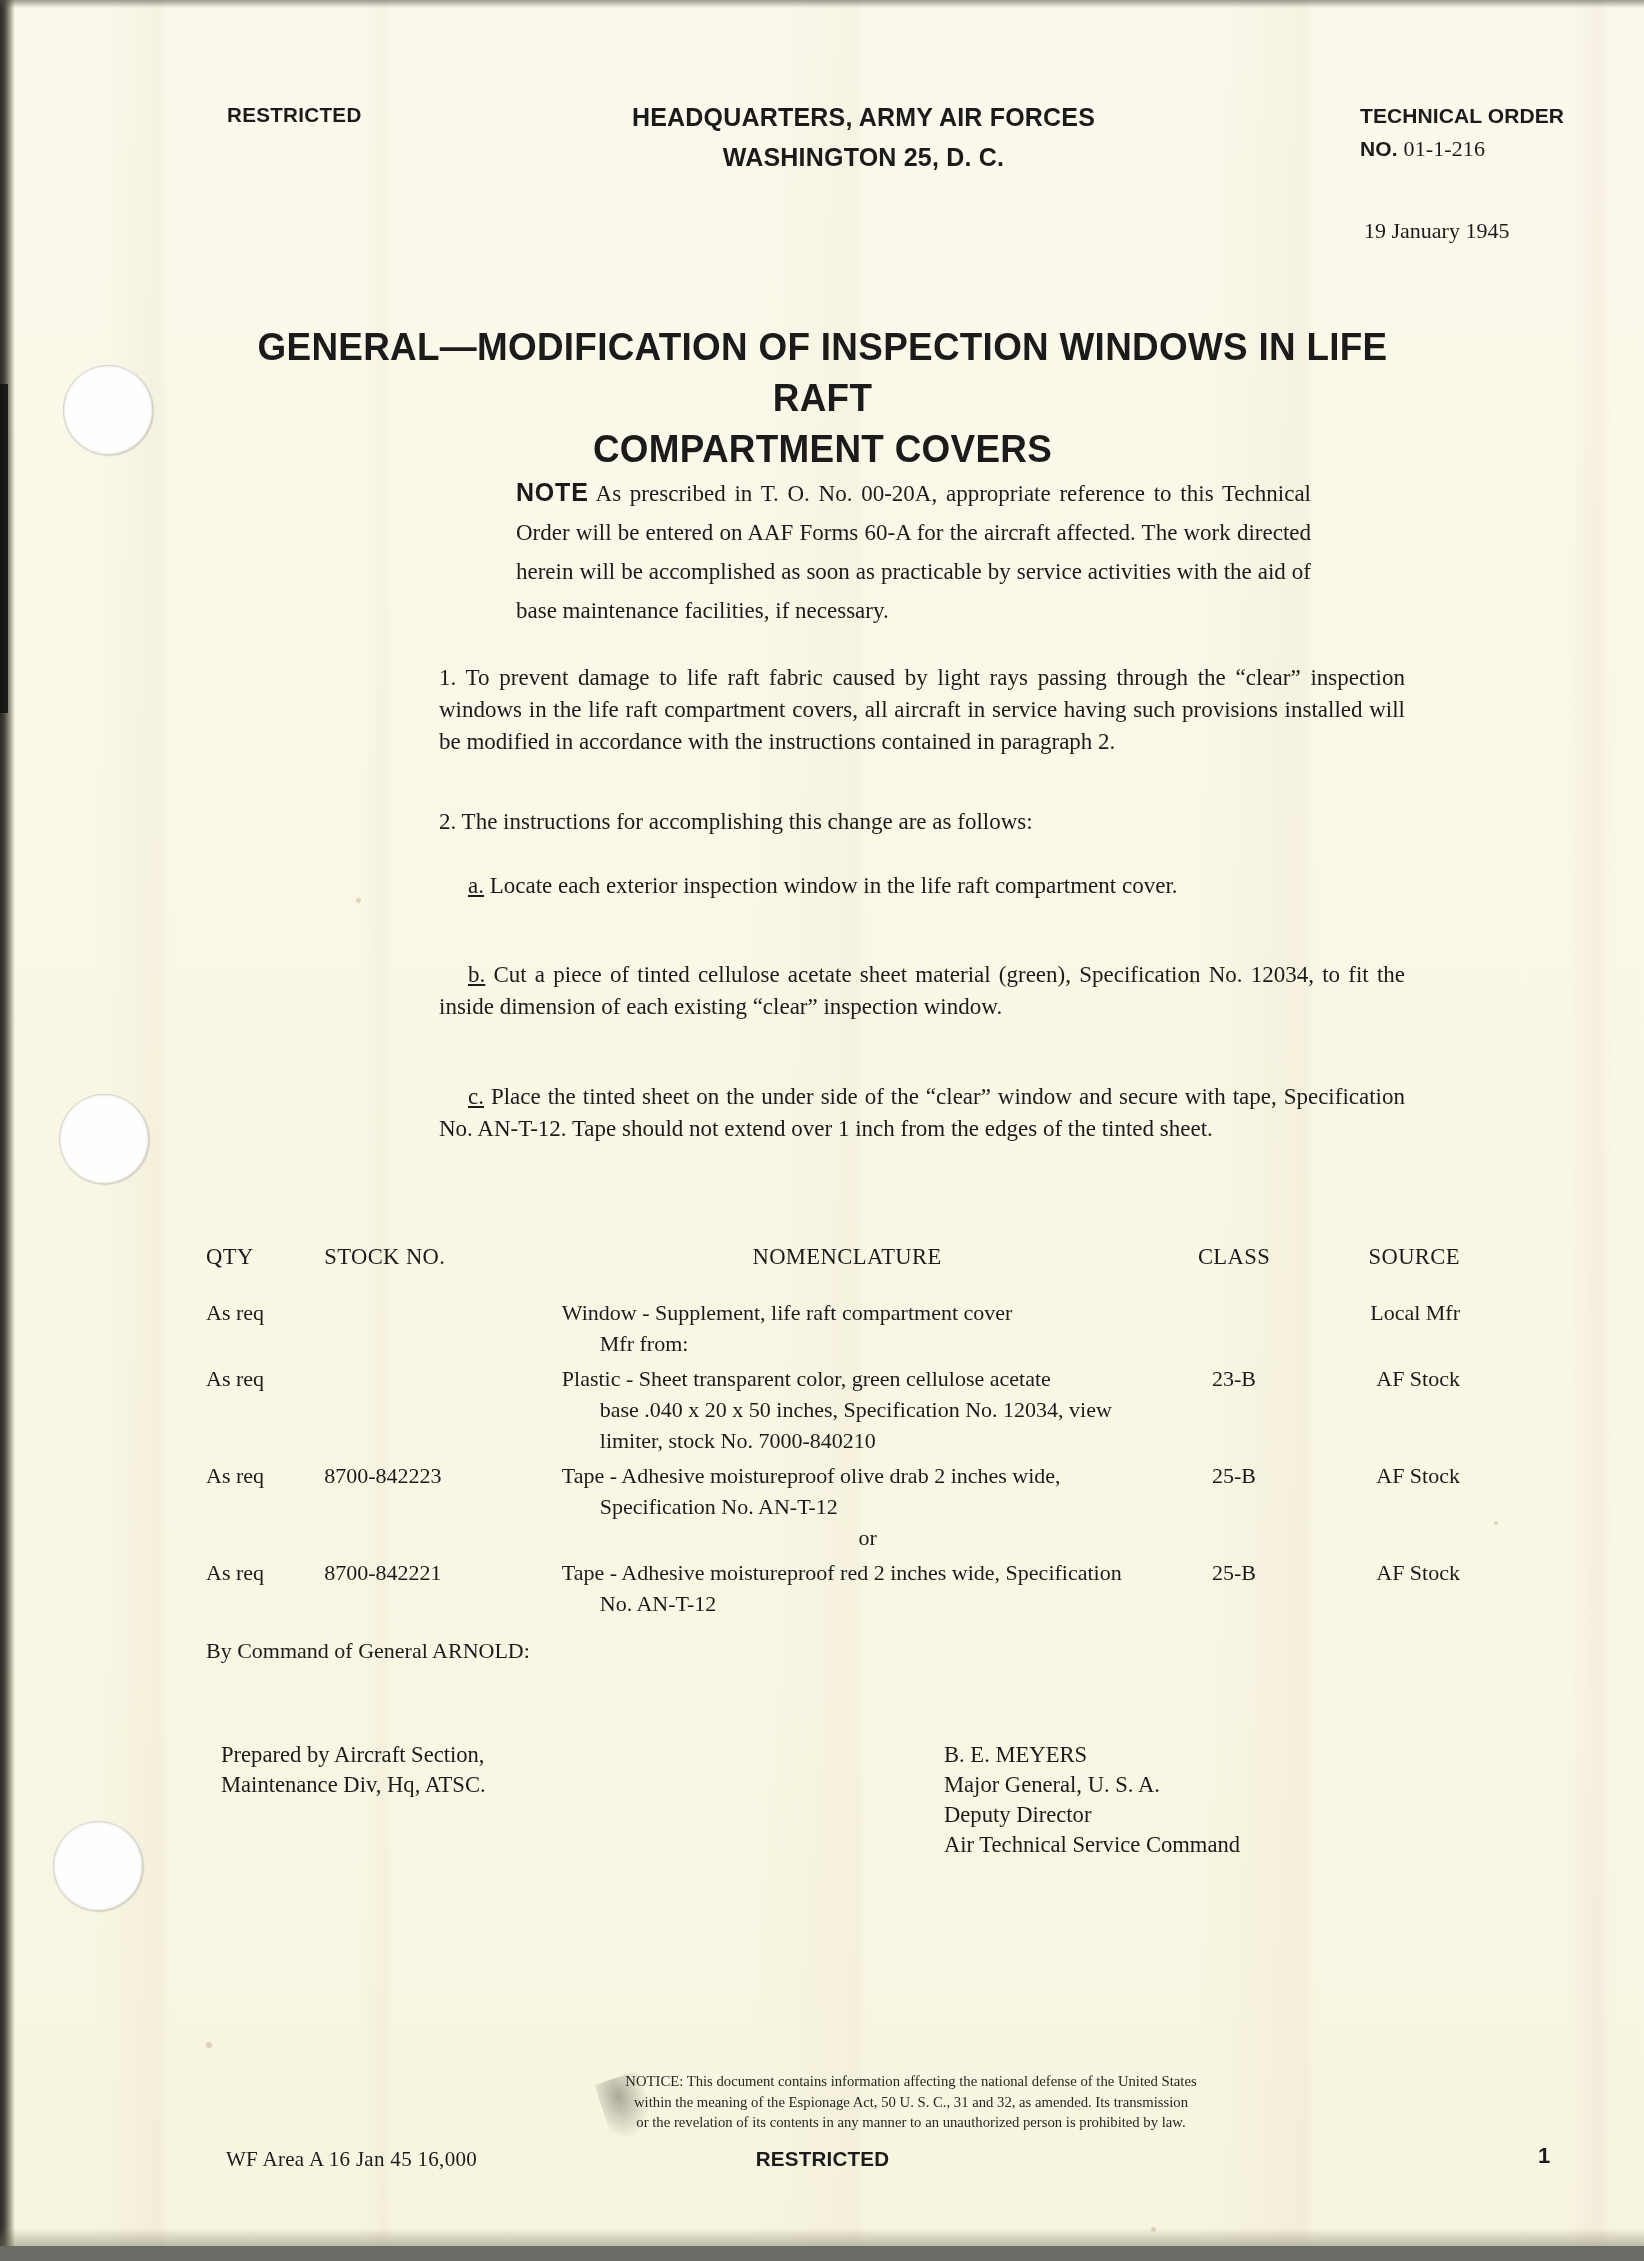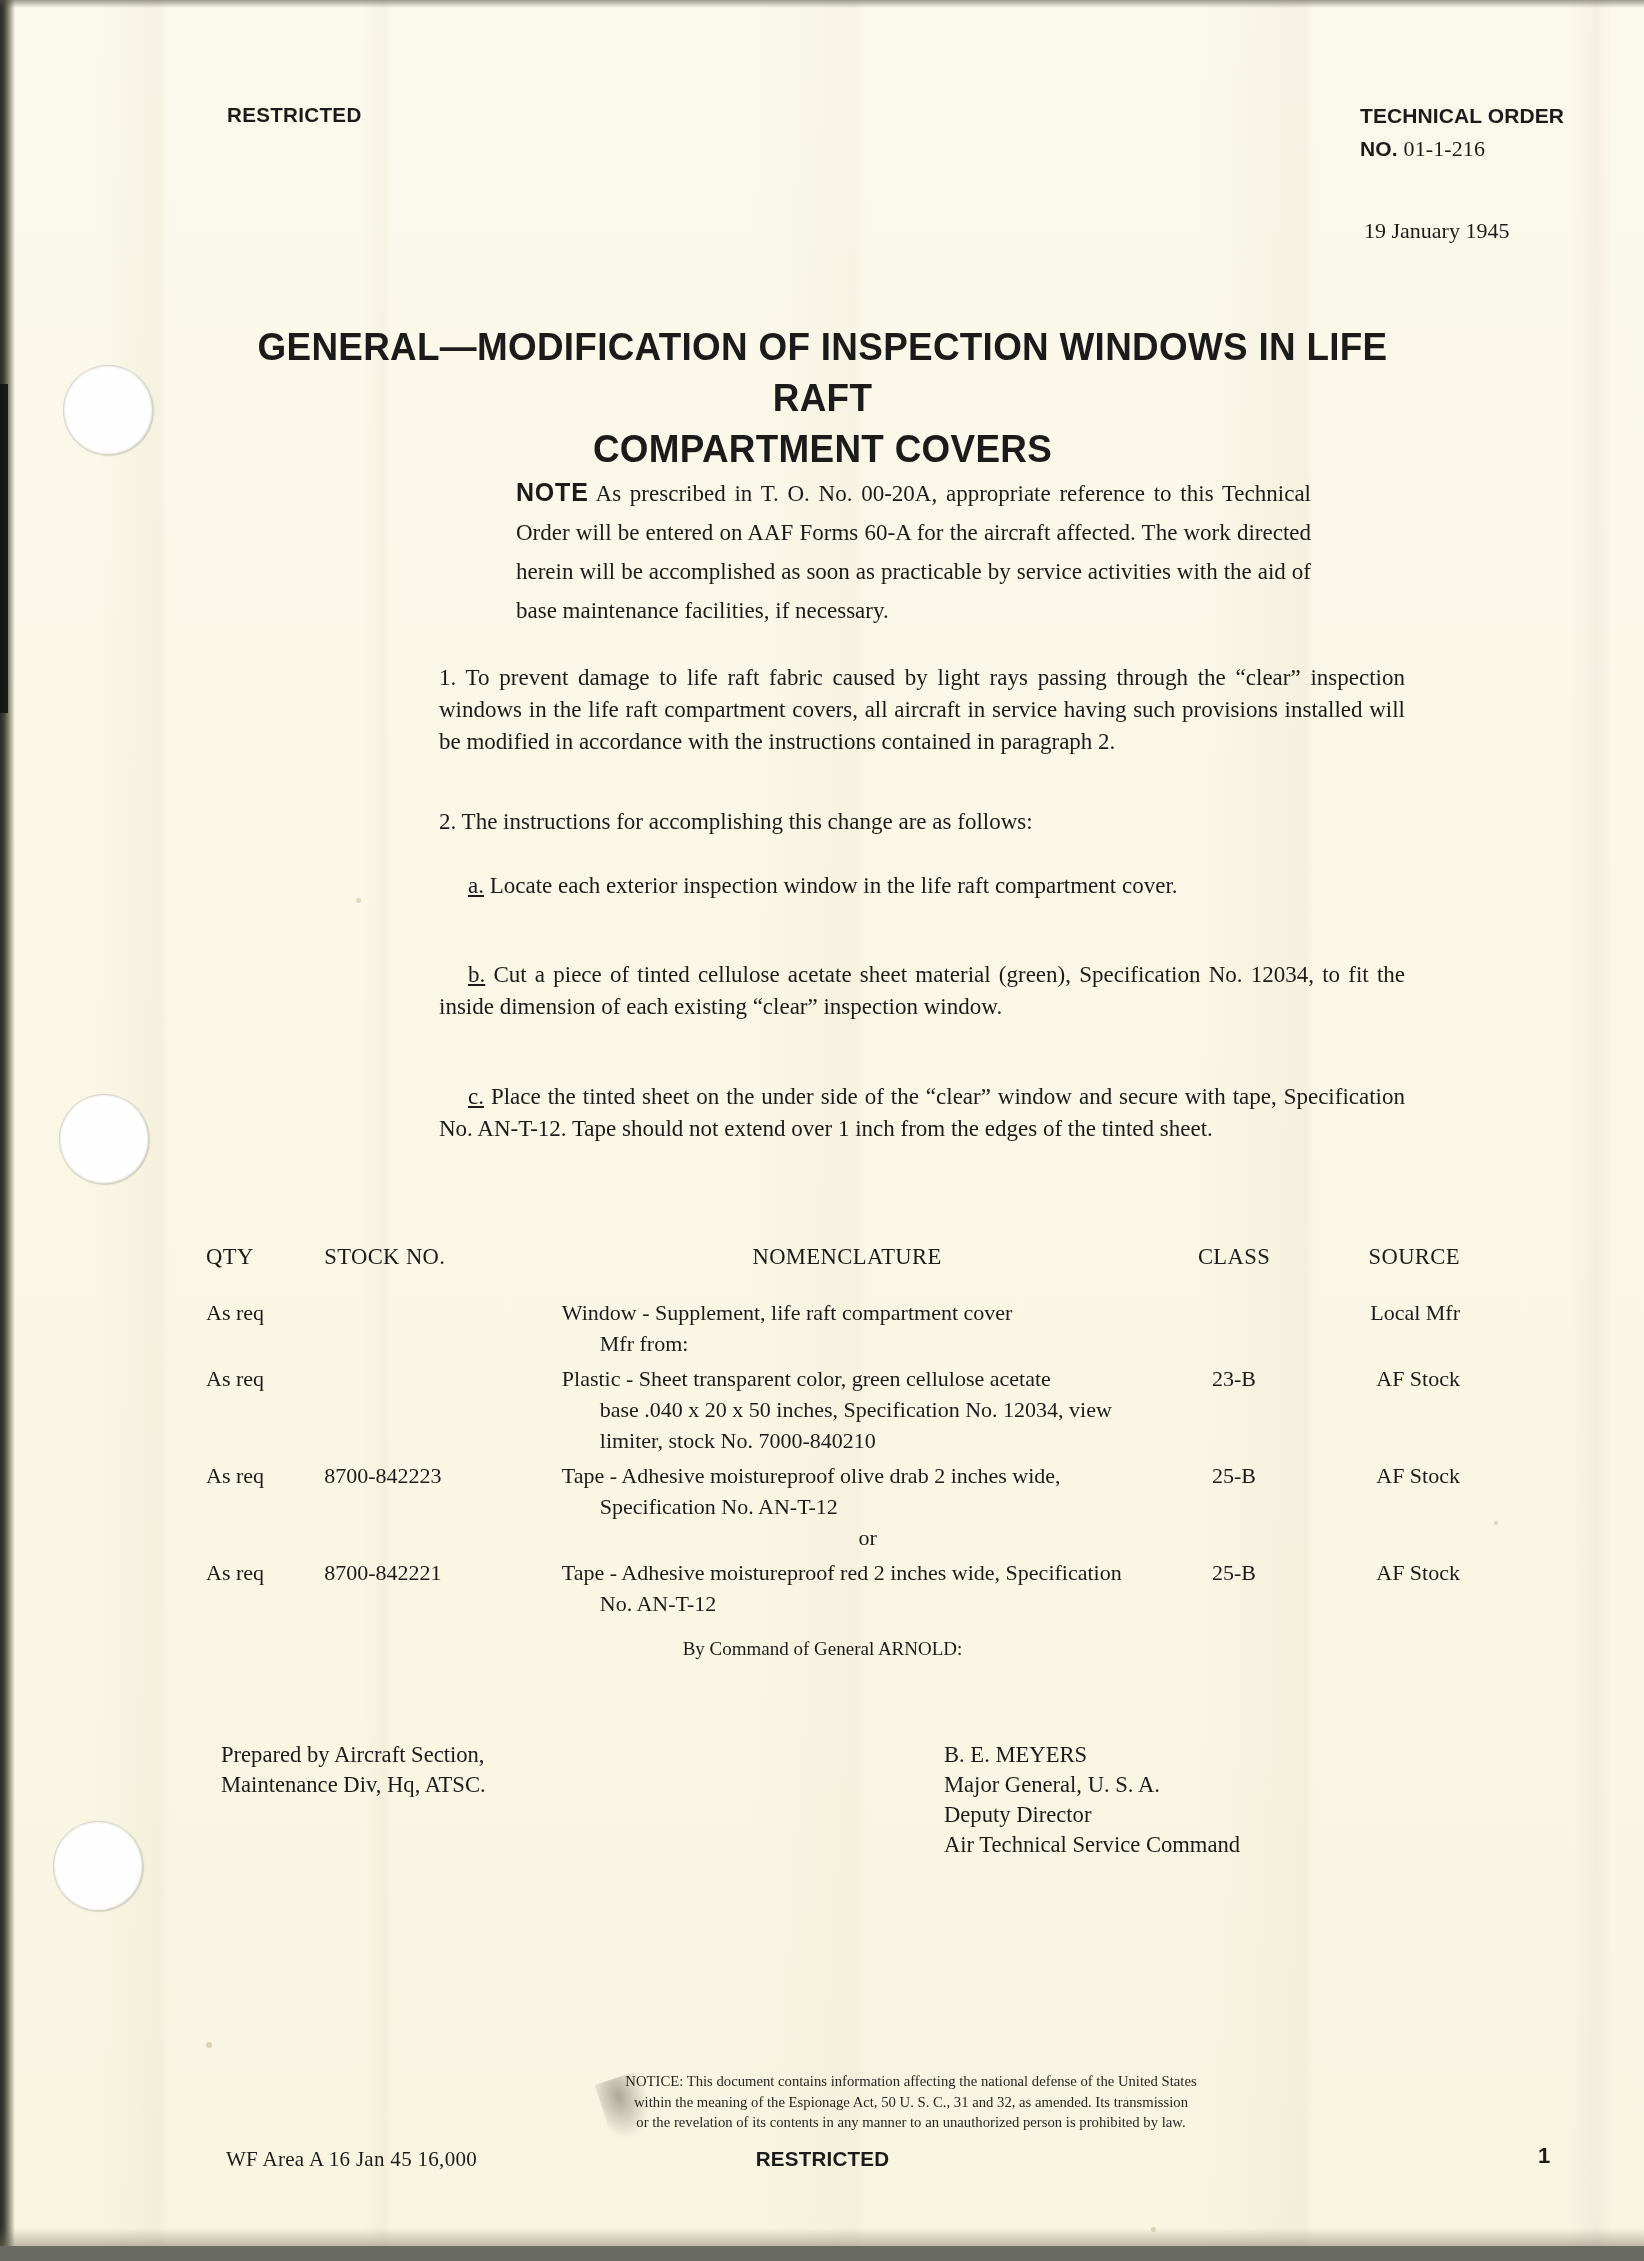--- a/index.html
+++ b/index.html
@@ -145,21 +145,21 @@
   .c-nom   { width: 624px; text-align: left; padding-left: 41px !important; }
   .c-class { width: 116px; text-align: center; }
   .c-src   { width: 158px; text-align: right; }
   .th-nom  { text-align: center !important; padding-left: 0 !important; }
   .sub { padding-left: 38px; display: block; }
   .orline { text-align: center; }
 
   
   .bycmd {
     position: absolute; left: 206px; top: 1638px; width: 1233px;
-    text-align: center; font-size: 19px;
+    text-align: left; font-size: 22px;
   }
   .prepared {
     position: absolute; left: 221px; top: 1740px;
     font-size: 22.6px; line-height: 30px;
   }
   .signer {
     position: absolute; left: 944px; top: 1740px;
     font-size: 22.6px; line-height: 30px;
   }
   
@@ -206,20 +206,24 @@
   <div class="hole" style="left:53px; top:1821px;"></div>
 
   <div class="speck" style="left:356px;top:898px;width:4.8px;height:4.8px;"></div>
   <div class="speck" style="left:1192px;top:980px;width:4.1px;height:4.1px;"></div>
   <div class="speck" style="left:1494px;top:1521px;width:4.1px;height:4.1px;"></div>
   <div class="speck" style="left:206px;top:2042px;width:5.5px;height:5.5px;"></div>
   <div class="speck" style="left:1151px;top:2227px;width:4.8px;height:4.8px;"></div>
 
   <div class="hdr-restricted">RESTRICTED</div>
 
+  <div class="hdr-center">
+    <div>HEADQUARTERS, ARMY AIR FORCES</div>
+    <div>WASHINGTON 25, D. C.</div>
+  </div>
 
   <div class="hdr-right">
     <div>TECHNICAL ORDER</div>
     <div>
       <span>NO.</span>
       <span class="tonum">01-1-216</span>
     </div>
   </div>
 
   <div class="hdr-date">19 January 1945</div>

